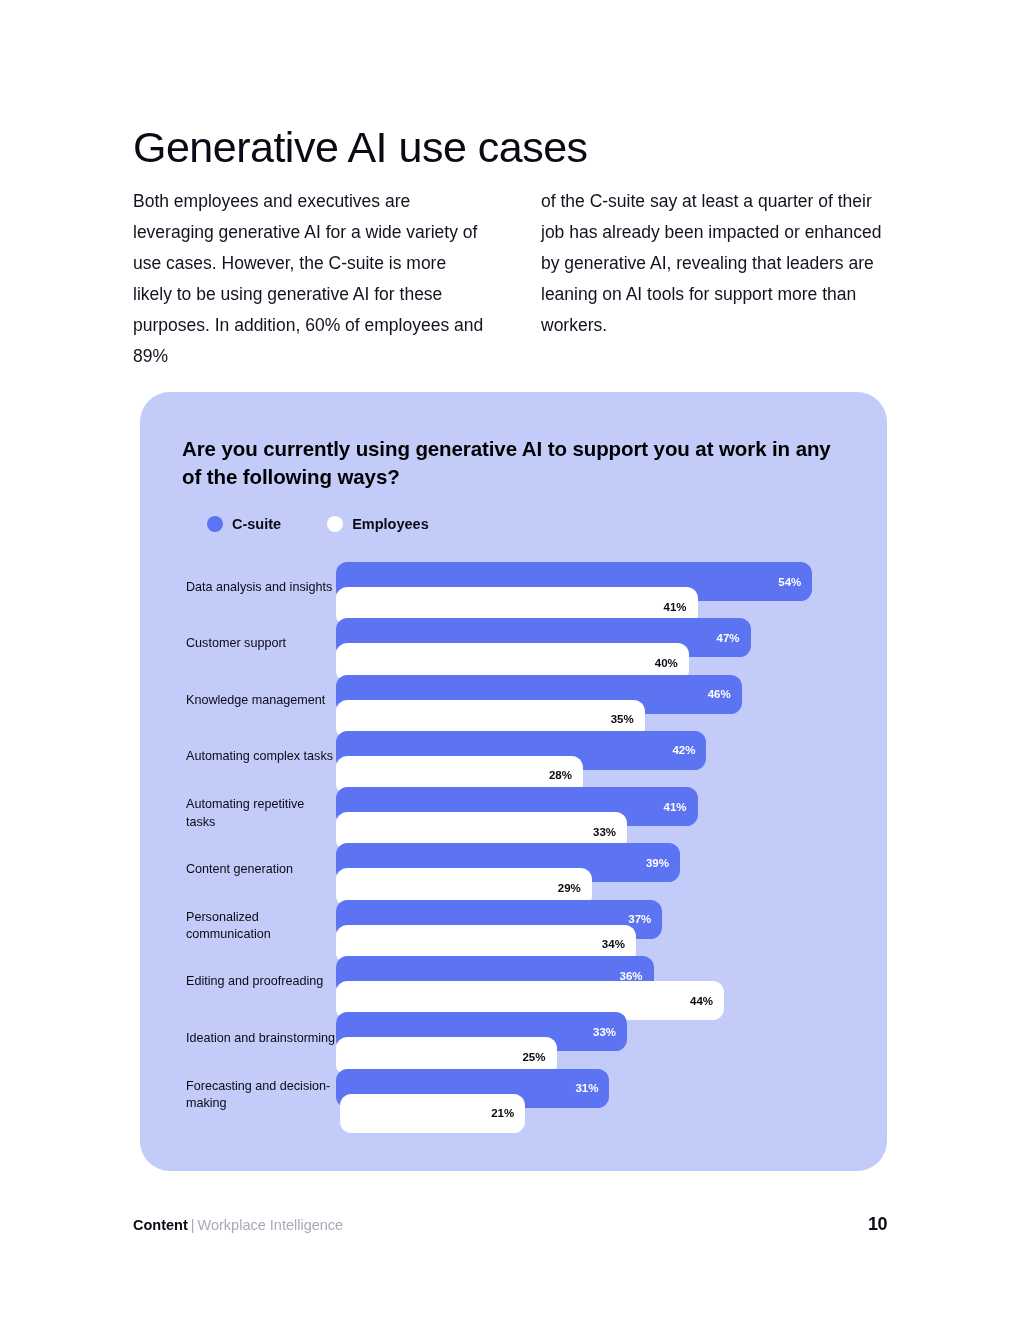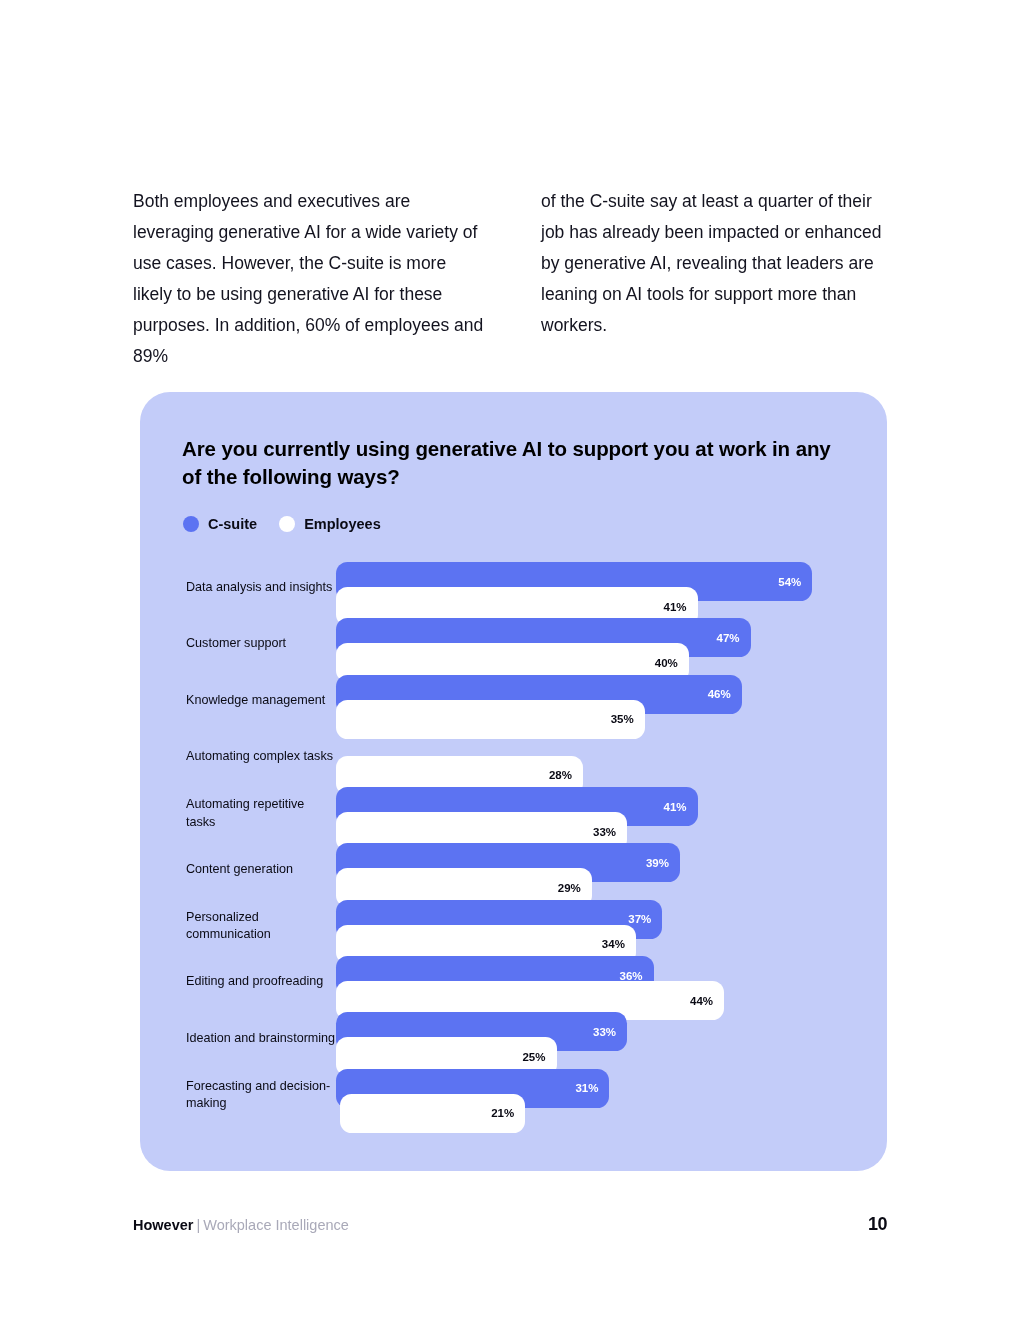--- a/index.html
+++ b/index.html
@@ -78,20 +78,21 @@
     left: 43px;
     top: 124px;
     display: flex;
     align-items: center;
     gap: 22px;
   }
   .legend-item {
     display: flex;
     align-items: center;
     gap: 9px;
+    margin-left: 24px;
   }
   .legend-dot {
     width: 16px;
     height: 16px;
     border-radius: 50%;
     display: block;
   }
   .legend-dot.csuite { background: #5c73f2; }
   .legend-dot.employees { background: #ffffff; }
   .legend-label {
@@ -176,20 +177,21 @@
     font-weight: 700;
     color: #0a0a14;
     letter-spacing: -0.5px;
   }
 </style>
 </head>
 <body>
 
 <div class="page">
 
+  <h1 class="page-title">Generative AI use cases</h1>
 
   <div class="intro">
     <p class="intro-col">Both employees and executives are leveraging generative AI for a wide variety of use cases. However, the C-suite is more likely to be using generative AI for these purposes. In addition, 60% of employees and 89%</p>
     <p class="intro-col">of the C-suite say at least a quarter of their job has already been impacted or enhanced by generative AI, revealing that leaders are leaning on AI tools for support more than workers.</p>
   </div>
 
   <div class="chart-card">
 
     <div class="chart-title">Are you currently using generative AI to support you at work in any of the following ways?</div>
 
@@ -234,20 +236,23 @@
               <span class="bar-value">46%</span>
             </div>
             <div class="bar employees" style="left: 0px; width: 308.7px;">
               <span class="bar-value">35%</span>
             </div>
           </div>
         </div>
         <div class="row">
           <div class="row-label">Automating complex tasks</div>
           <div class="bars">
+            <div class="bar csuite" style="left: 0px; width: 370.44px;">
+              <span class="bar-value">42%</span>
+            </div>
             <div class="bar employees" style="left: 0px; width: 246.96px;">
               <span class="bar-value">28%</span>
             </div>
           </div>
         </div>
         <div class="row">
           <div class="row-label">Automating repetitive tasks</div>
           <div class="bars">
             <div class="bar csuite" style="left: 0px; width: 361.62px;">
               <span class="bar-value">41%</span>
@@ -311,18 +316,18 @@
               <span class="bar-value">21%</span>
             </div>
           </div>
         </div>
       </div>
 
   </div>
 
   <div class="footer">
     <div class="footer-left">
-      <span class="footer-brand">However</span><span class="footer-sep">|</span><span class="footer-sub">Workplace Intelligence</span>
+      <span class="footer-brand">Content</span><span class="footer-sep">|</span><span class="footer-sub">Workplace Intelligence</span>
     </div>
     <div class="footer-page">10</div>
   </div>
 
 </div>
 
 </body></html>

